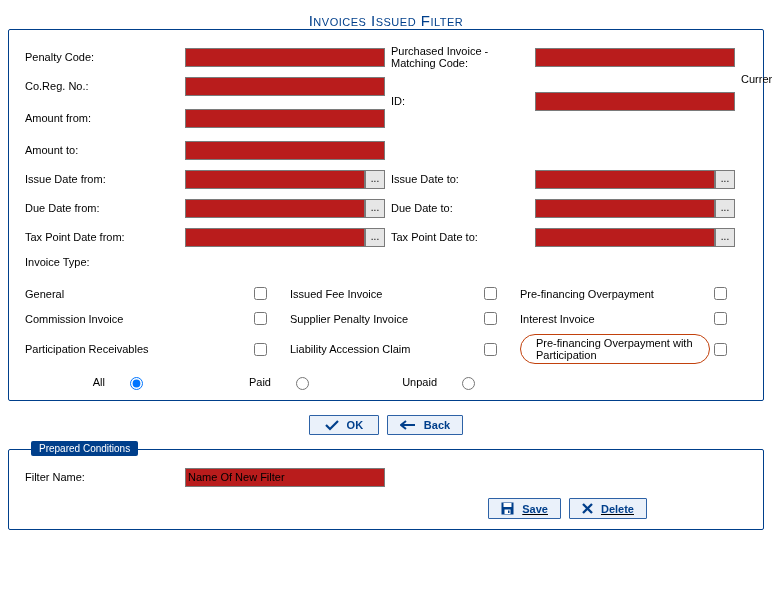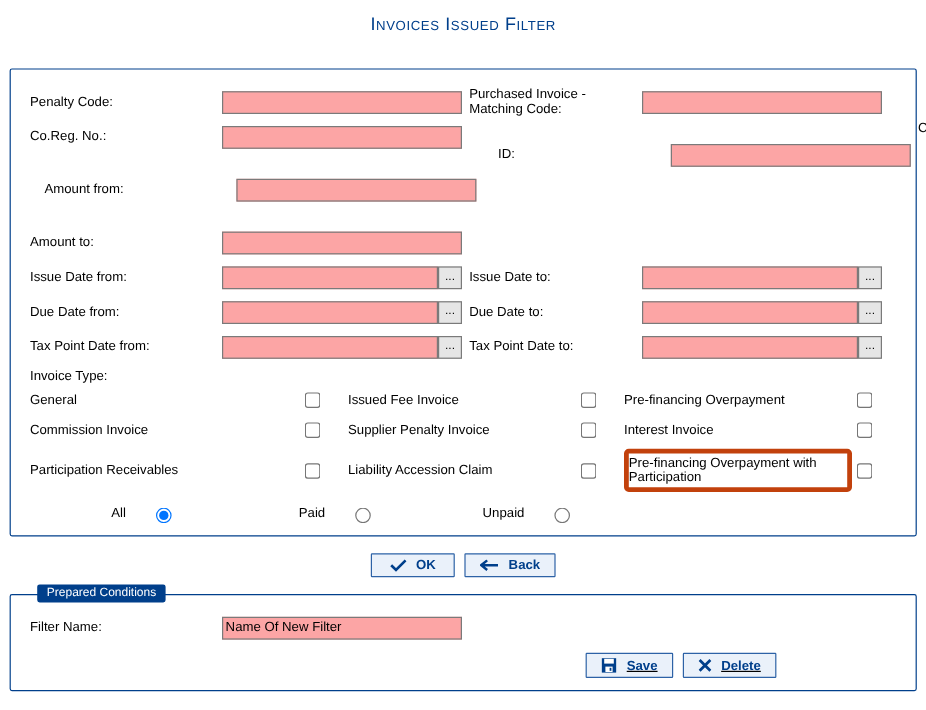--- a/index.html
+++ b/index.html
@@ -9,21 +9,21 @@
     color: #000;
     background: #fff;
     margin: 0;
     padding: 8px;
   }
   .page-title {
     font-variant: small-caps;
     color: #003f8b;
     font-size: 15px;
     text-align: center;
-    margin: 4px 0 28px 0;
+    margin: 4px 0 0 0;
     letter-spacing: 0.5px;
     font-weight: normal;
   }
   .panel {
     border: 1px solid #003f8b;
     border-radius: 2px;
     padding: 14px 16px 10px 16px;
     position: relative;
     margin-bottom: 14px;
   }
@@ -50,21 +50,21 @@
   .lbl2 {
     width: 135px;
     flex-shrink: 0;
     padding-left: 6px;
   }
   input[type="text"] {
     border: 1px solid #7a7a7a;
     height: 19px;
     font-size: 11px;
     padding: 1px 2px;
-    background: #fca5a5;
+    background: #b91c1c;
   }
   .in-med { width: 200px; }
   .in-wide { width: 550px; }
   .in-date { width: 180px; background: #f7c3a8; }
   .date-btn {
     width: 20px;
     height: 19px;
     border: 1px solid #7a7a7a;
     background: #e6e6e6;
     font-size: 10px;
@@ -79,27 +79,27 @@
     height: 56px;
     border: 1px solid #7a7a7a;
     font-size: 11px;
   }
   .section-label { margin-top: 6px; }
   .check-grid {
     display: grid;
     grid-template-columns: 225px 40px 190px 40px 190px 30px;
     row-gap: 6px;
     align-items: center;
-    margin-top: 4px;
+    margin-top: 16px;
   }
   .check-grid input[type="checkbox"] { justify-self: start; }
   .highlight {
-    border: 4px solid #c2410c;
-    border-radius: 4px;
-    padding: 2px 0;
+    border: 1px solid #c2410c;
+    border-radius: 15px;
+    padding: 2px 15px;
     display: inline-block;
   }
   .radio-row {
     display: flex;
     align-items: center;
     gap: 20px;
     margin-top: 10px;
   }
   .radio-row .rlabel { width: 80px; text-align: right; }
   .radio-row input[type="radio"] { margin-right: 28px; }
@@ -149,21 +149,21 @@
     <input type="text" class="in-med" style="">
   </div>
 
 
   <div class="row" style="align-items:flex-start">
     <div style="display:flex;flex-direction:column;gap:6px">
       <div class="row" style="margin:0">
         <div class="lbl">Co.Reg. No.:</div>
         <input type="text" class="in-med" style="">
       </div>
-      <div class="row" style="margin:12px">
+      <div class="row" style="margin:0">
         <div class="lbl">Amount from:</div>
         <input type="text" class="in-med" style="">
       </div>
       <div class="row" style="margin:0">
         <div class="lbl">Amount to:</div>
         <input type="text" class="in-med" style="">
       </div>
     </div>
     <div style="display:flex;flex-direction:row;gap:0;flex:1">
       <div class="row" style="margin:0">

